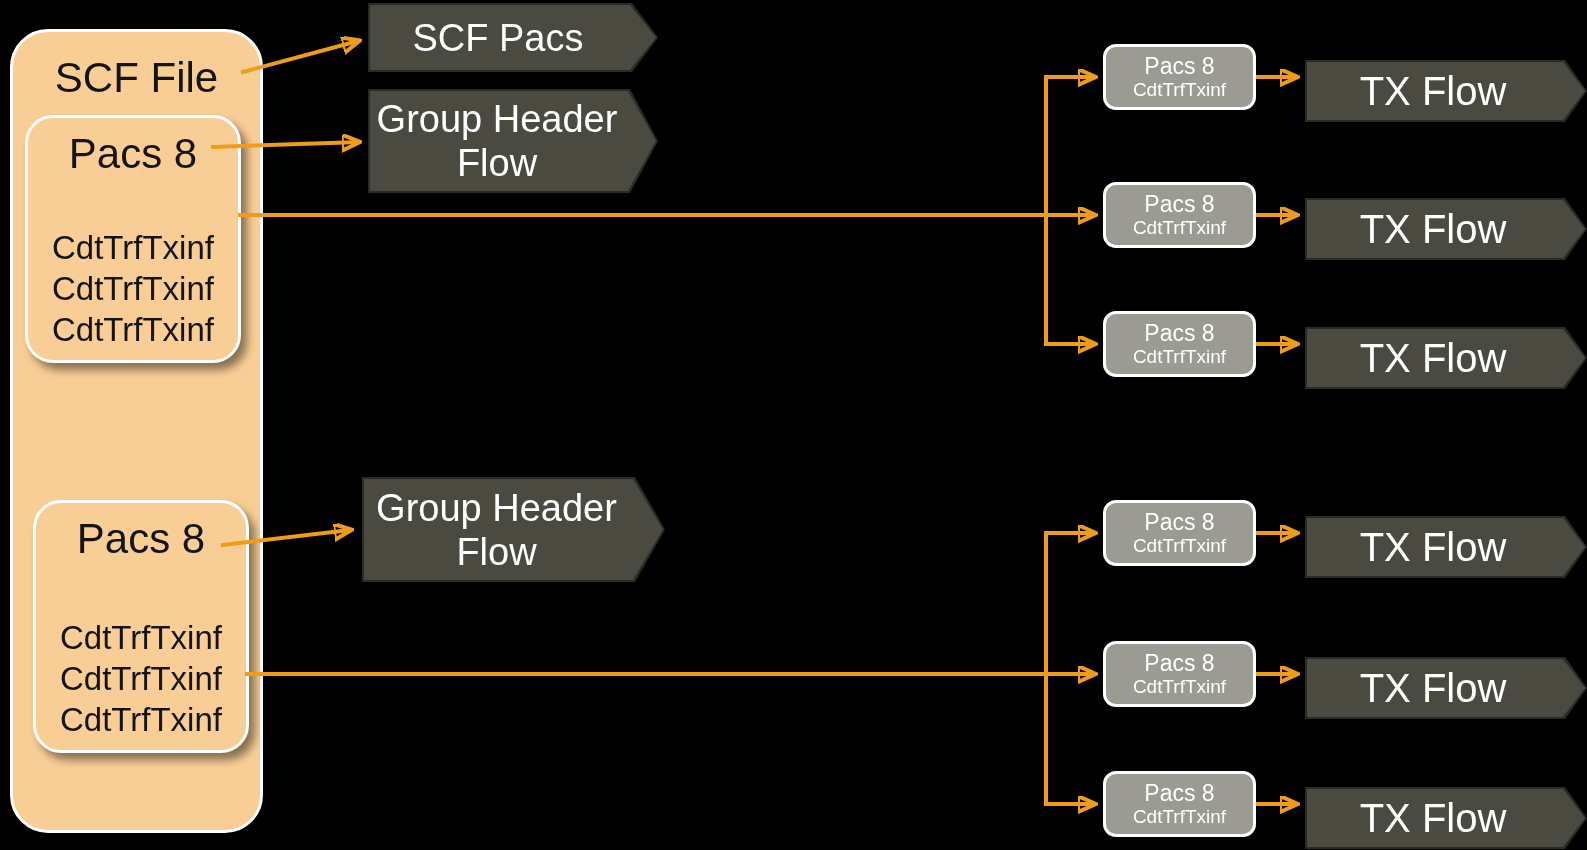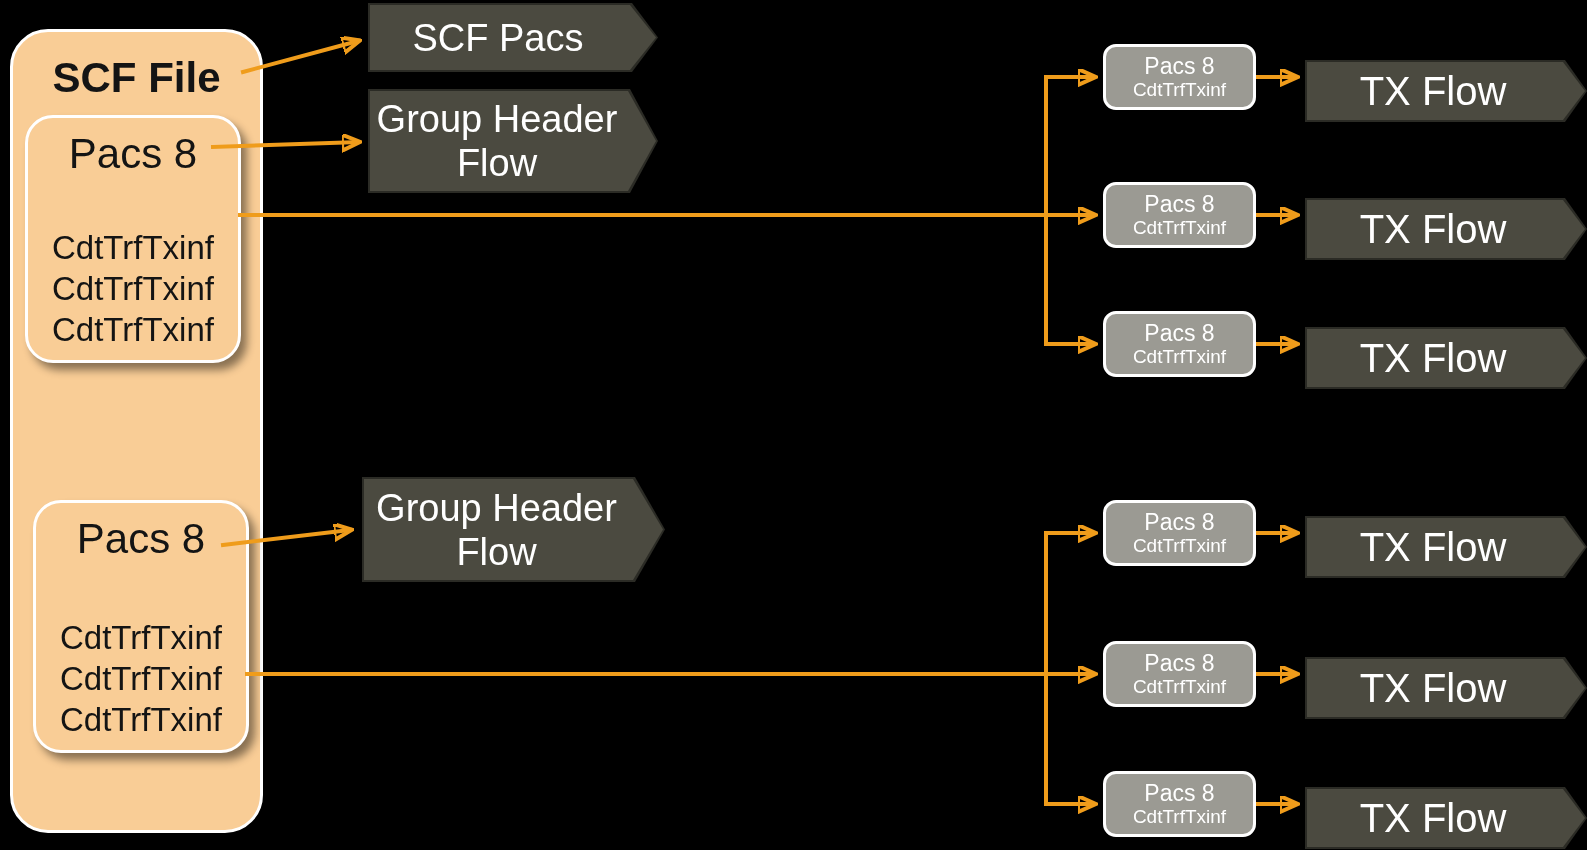--- a/index.html
+++ b/index.html
@@ -11,21 +11,21 @@
   .stage *{box-sizing:border-box;}
 
   
   .scf{
     position:absolute;left:10px;top:29px;width:253px;height:804px;
     background:var(--container_fill);border:3px solid var(--container_border);
     border-radius:38px;box-shadow:5px 6px 9px rgba(0,0,0,.55);
   }
   .scf-title{
     position:absolute;top:22px;left:0;right:0;text-align:center;
-    font-size:42px;font-weight:bold;color:var(--text_dark);letter-spacing:0px;
+    font-size:42px;font-weight:normal;color:var(--text_dark);letter-spacing:0px;
   }
 
   
   .pacs{
     position:absolute;width:216px;
     background:var(--container_fill);border:3px solid var(--container_border);
     border-radius:28px;box-shadow:6px 7px 9px rgba(0,0,0,.45);
     color:var(--text_dark);
   }
   .pacs-1{left:25px;top:115px;height:248px;}

